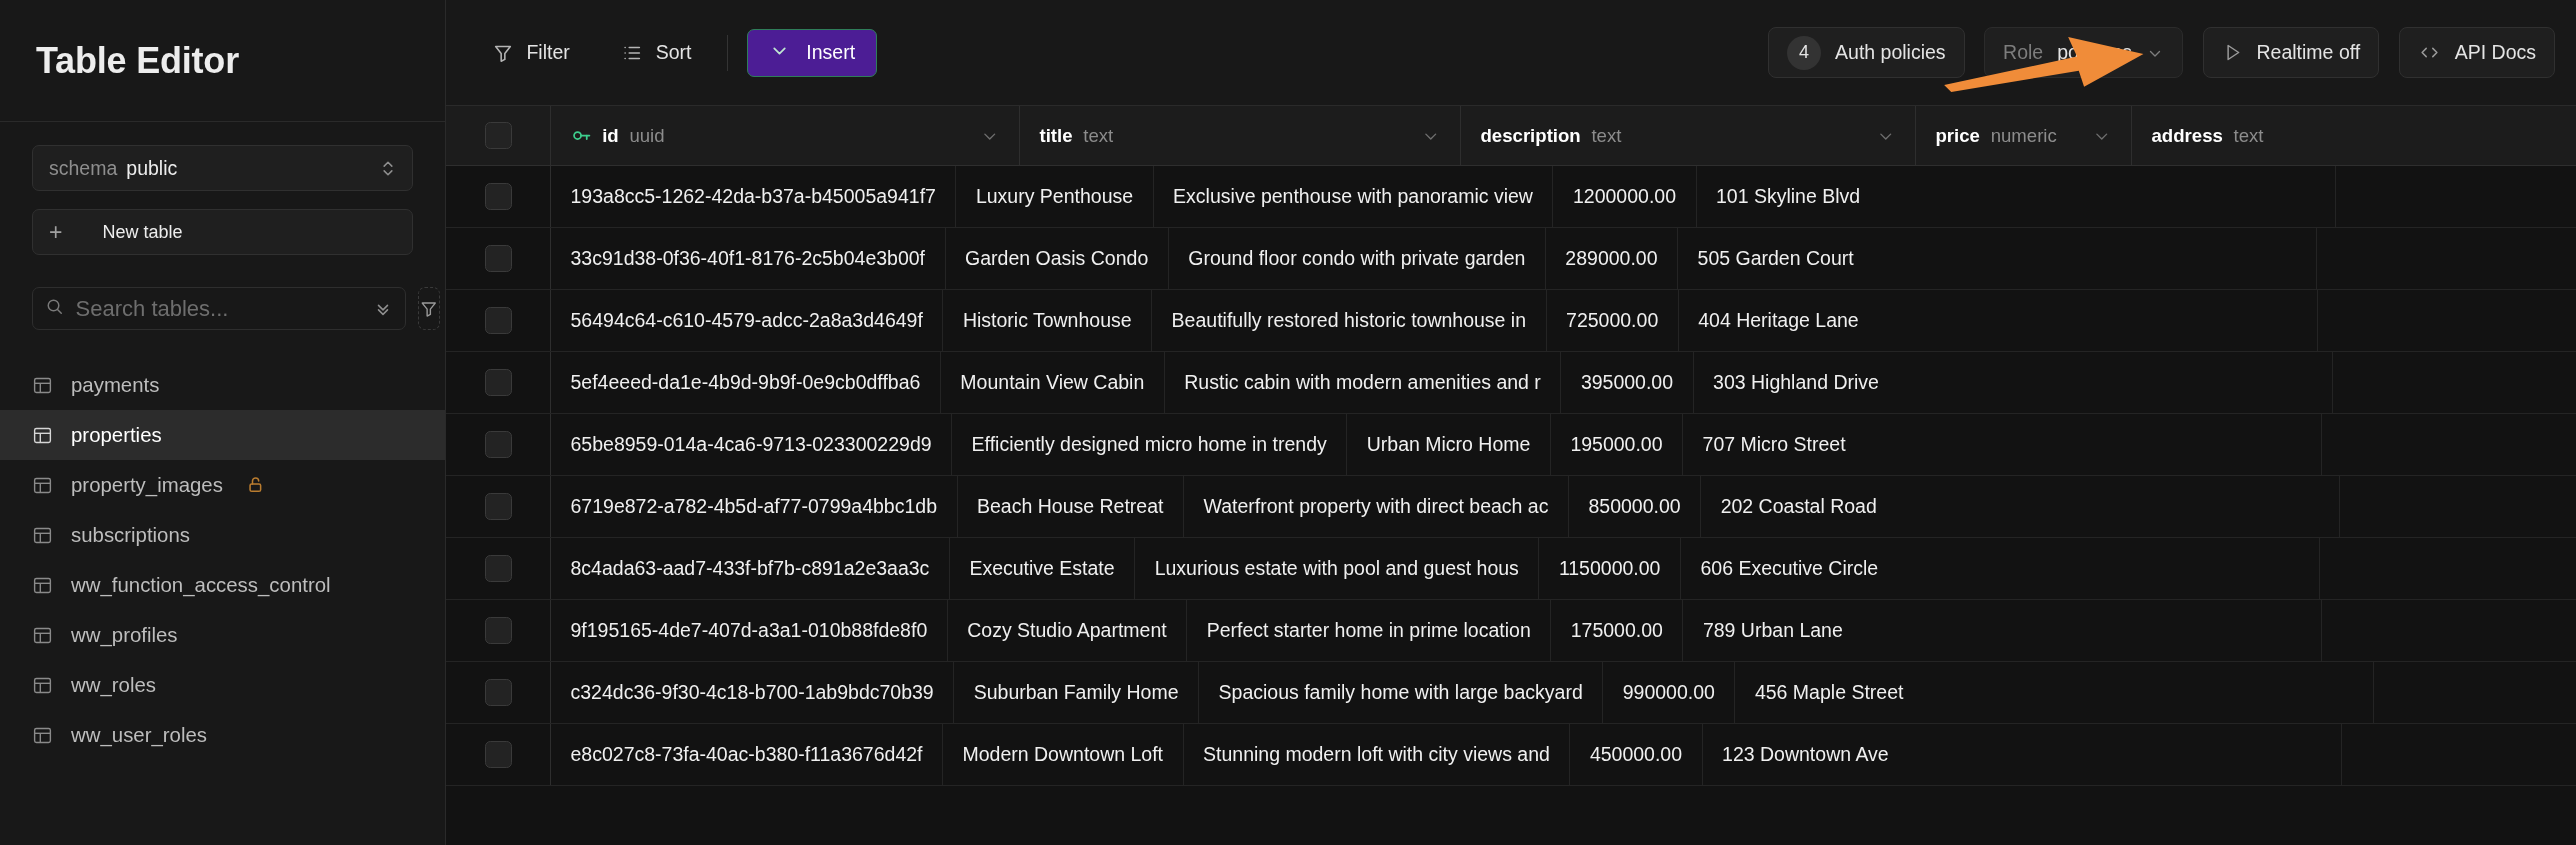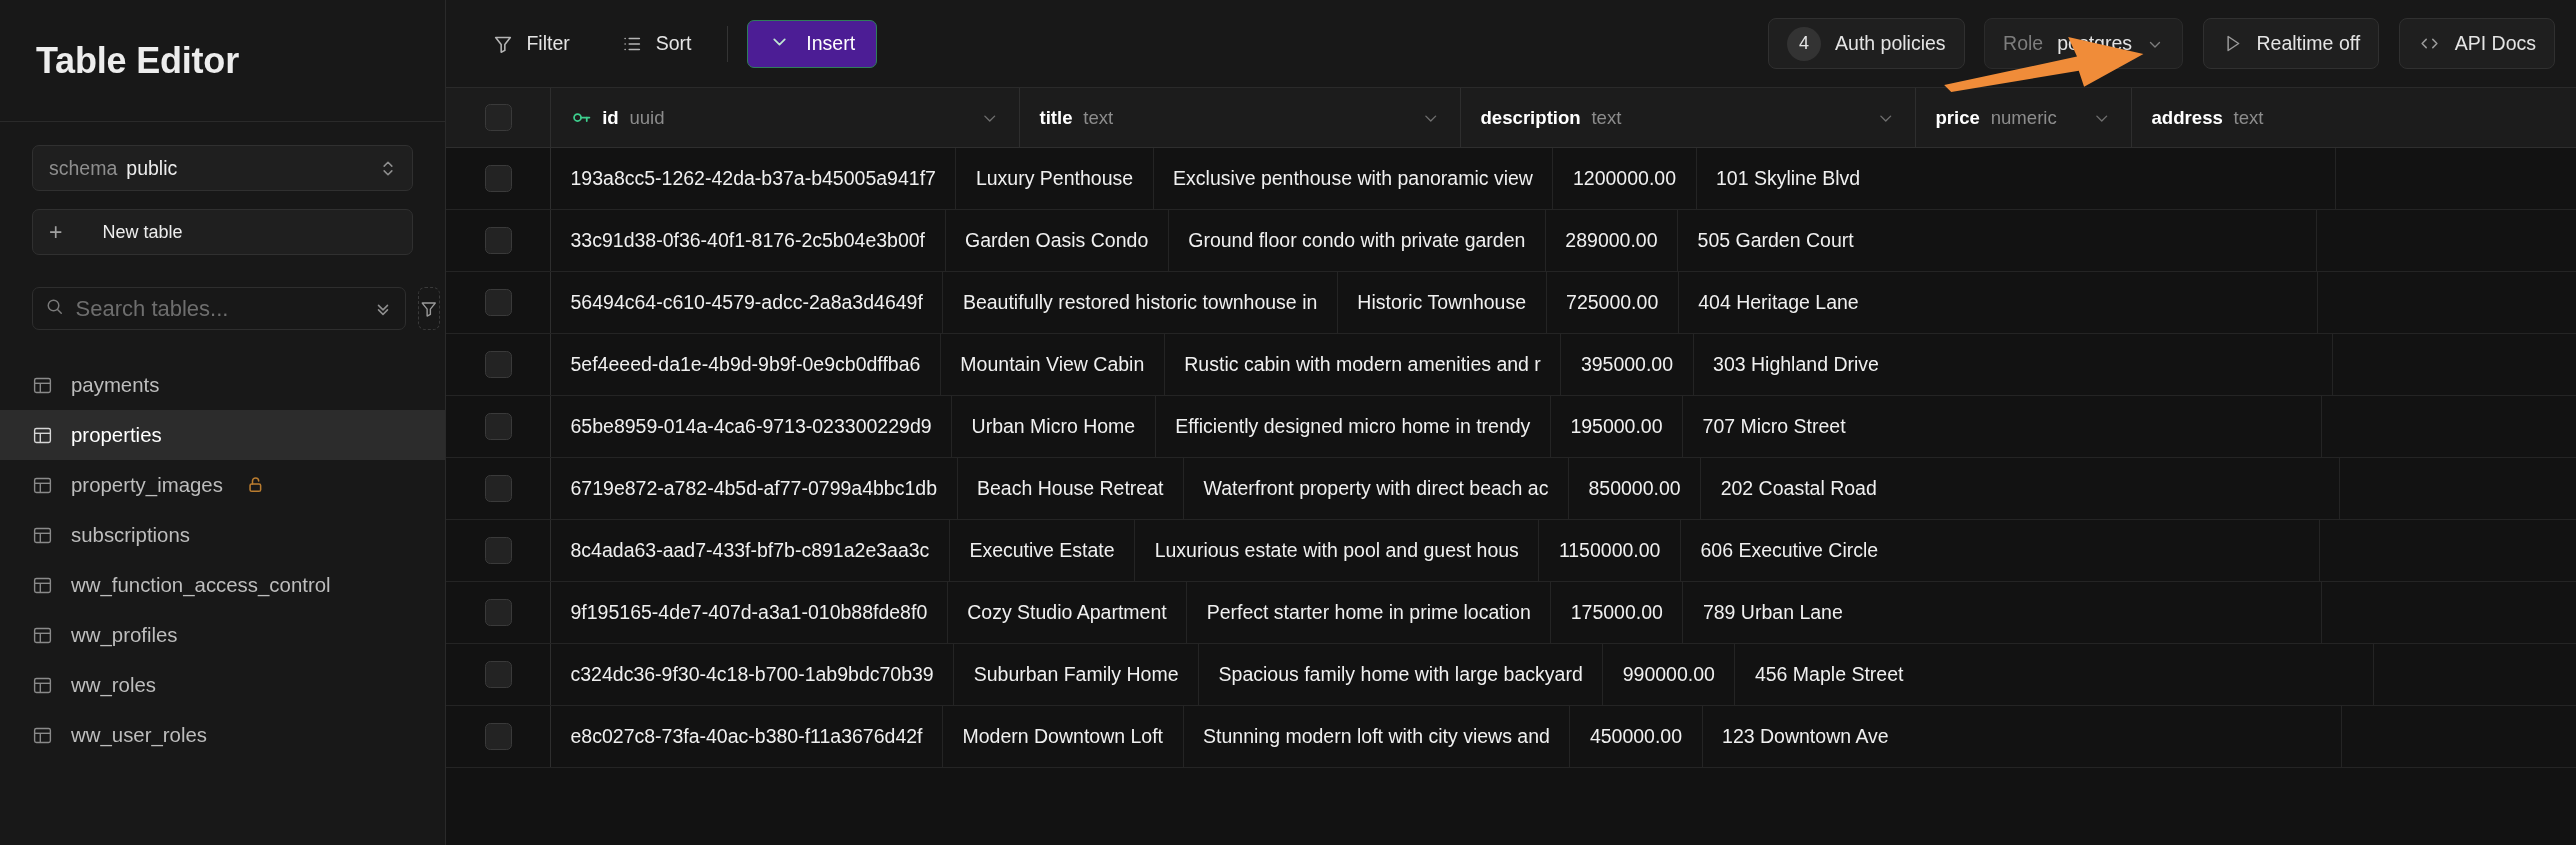--- a/index.html
+++ b/index.html
@@ -91,21 +91,21 @@
   .table-item.active { background: #2c2c2c; }
   .table-item .tbl-icon { width: 21px; height: 21px; color: #8a8a8a; flex: 0 0 21px; }
   .table-item.active .tbl-icon { color: #d6d6d6; }
   .table-item .tbl-name { font-size: 20.4px; color: #bdbdbd; white-space: nowrap; }
   .table-item.active .tbl-name { color: #ffffff; }
   .lock-icon { width: 19.5px; height: 19.5px; color: #b97c2f; margin-left: 5.3px; }
 
   
   .main { flex: 1; display: flex; flex-direction: column; background: #121212; position: relative; min-width: 0; }
   .toolbar {
-    height: 88px;
+    height: 106px;
     background: #181818;
     border-bottom: 0.9px solid #2a2a2a;
     display: flex; align-items: center;
     padding: 0 21px 0 30px;
     gap: 0;
   }
   .tb-btn {
     display: flex; align-items: center; gap: 12.4px;
     height: 48px; padding: 0 16px; border-radius: 7px;
     color: #e4e4e4; font-size: 19.5px; white-space: nowrap;
@@ -458,42 +458,42 @@
             <div class="cell c-title">Garden Oasis Condo</div>
             <div class="cell c-desc">Ground floor condo with private garden</div>
             <div class="cell c-price">289000.00</div>
             <div class="cell c-addr">505 Garden Court</div>
           </div>
           <div class="grid-row">
             <div class="cb-col">
                 <div class="cbox"></div>
             </div>
             <div class="cell c-id">56494c64-c610-4579-adcc-2a8a3d4649f</div>
+            <div class="cell c-title">Historic Townhouse</div>
             <div class="cell c-desc">Beautifully restored historic townhouse in</div>
-            <div class="cell c-title">Historic Townhouse</div>
             <div class="cell c-price">725000.00</div>
             <div class="cell c-addr">404 Heritage Lane</div>
           </div>
           <div class="grid-row">
             <div class="cb-col">
                 <div class="cbox"></div>
             </div>
             <div class="cell c-id">5ef4eeed-da1e-4b9d-9b9f-0e9cb0dffba6</div>
             <div class="cell c-title">Mountain View Cabin</div>
             <div class="cell c-desc">Rustic cabin with modern amenities and r</div>
             <div class="cell c-price">395000.00</div>
             <div class="cell c-addr">303 Highland Drive</div>
           </div>
           <div class="grid-row">
             <div class="cb-col">
                 <div class="cbox"></div>
             </div>
             <div class="cell c-id">65be8959-014a-4ca6-9713-023300229d9</div>
+            <div class="cell c-desc">Efficiently designed micro home in trendy</div>
             <div class="cell c-title">Urban Micro Home</div>
-            <div class="cell c-desc">Efficiently designed micro home in trendy</div>
             <div class="cell c-price">195000.00</div>
             <div class="cell c-addr">707 Micro Street</div>
           </div>
           <div class="grid-row">
             <div class="cb-col">
                 <div class="cbox"></div>
             </div>
             <div class="cell c-id">6719e872-a782-4b5d-af77-0799a4bbc1db</div>
             <div class="cell c-title">Beach House Retreat</div>
             <div class="cell c-desc">Waterfront property with direct beach ac</div>

